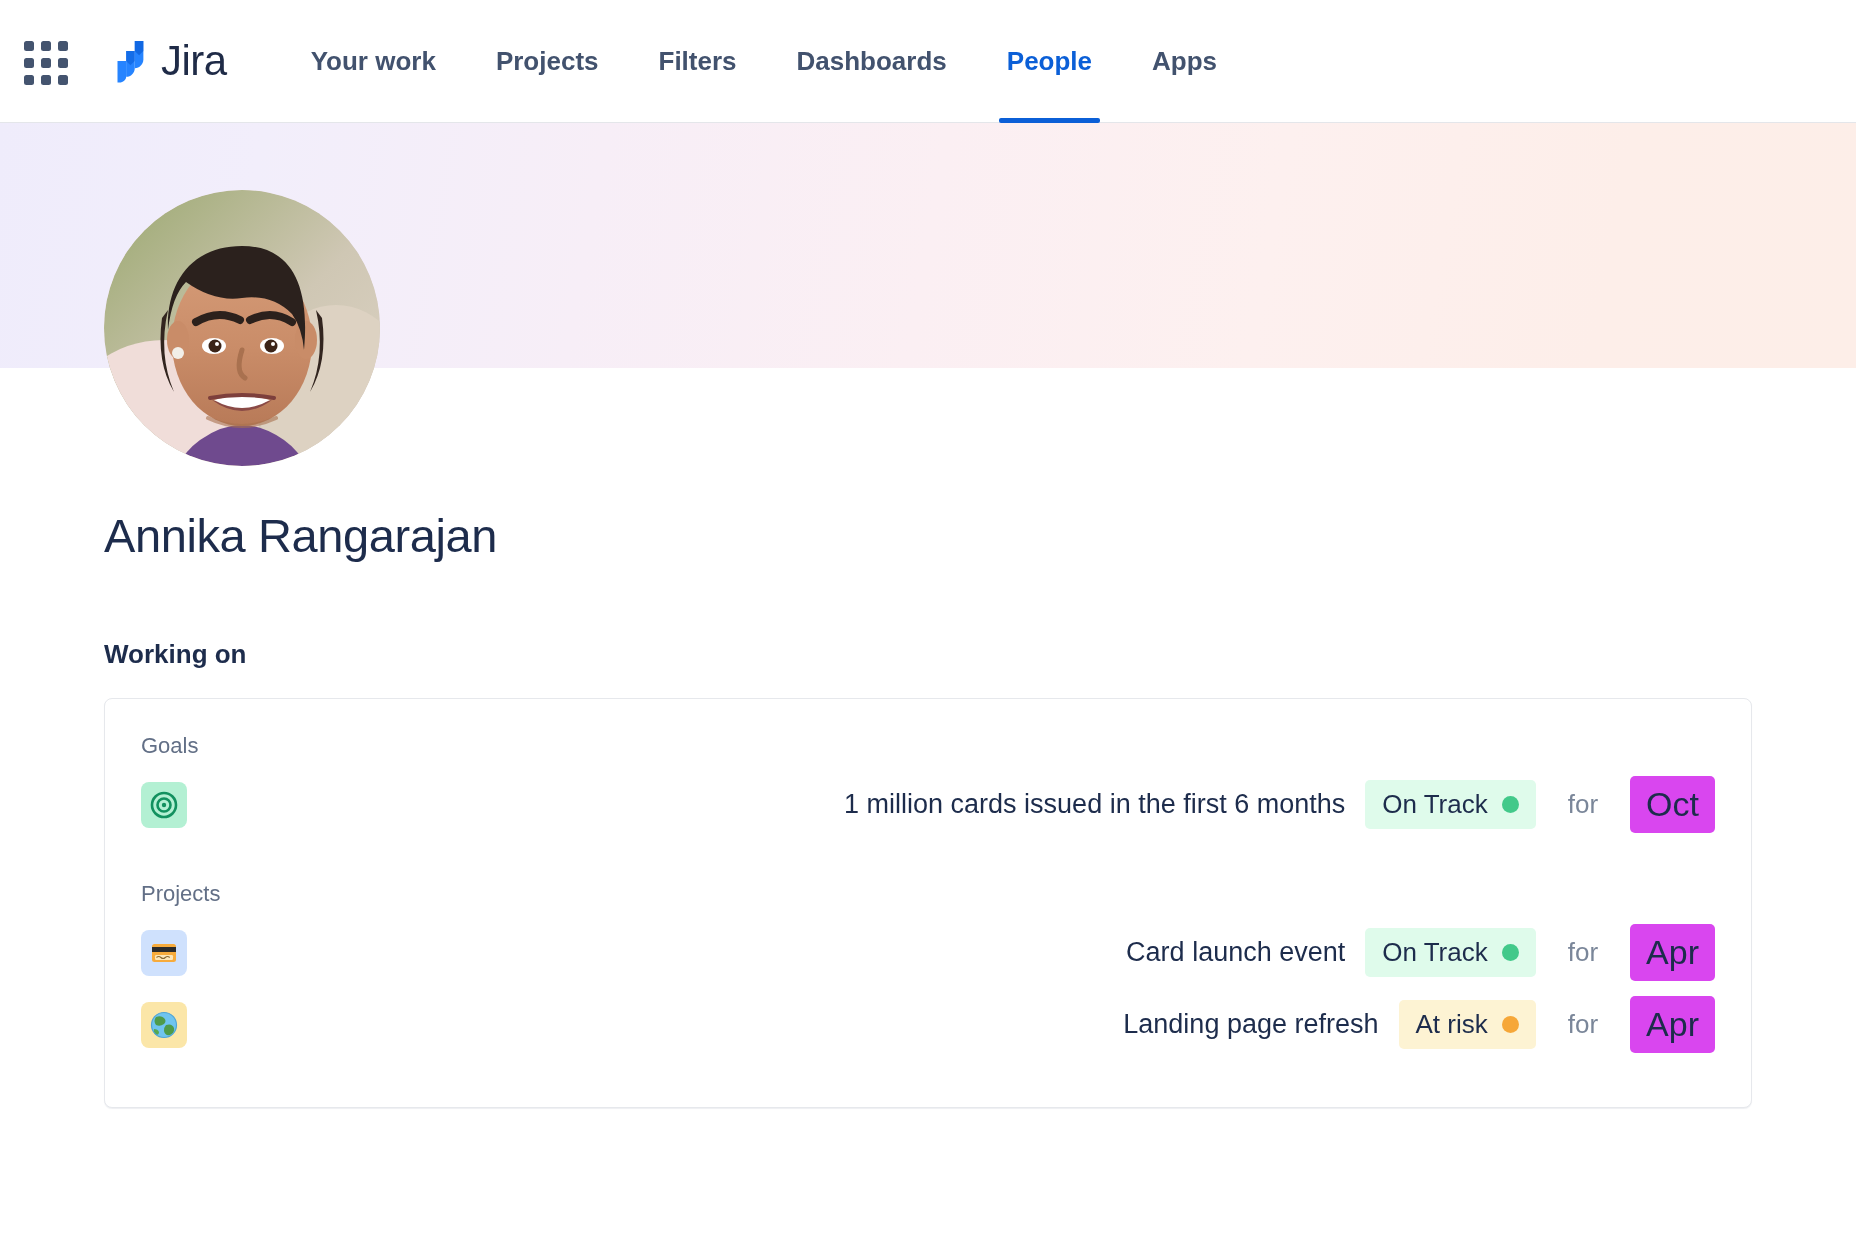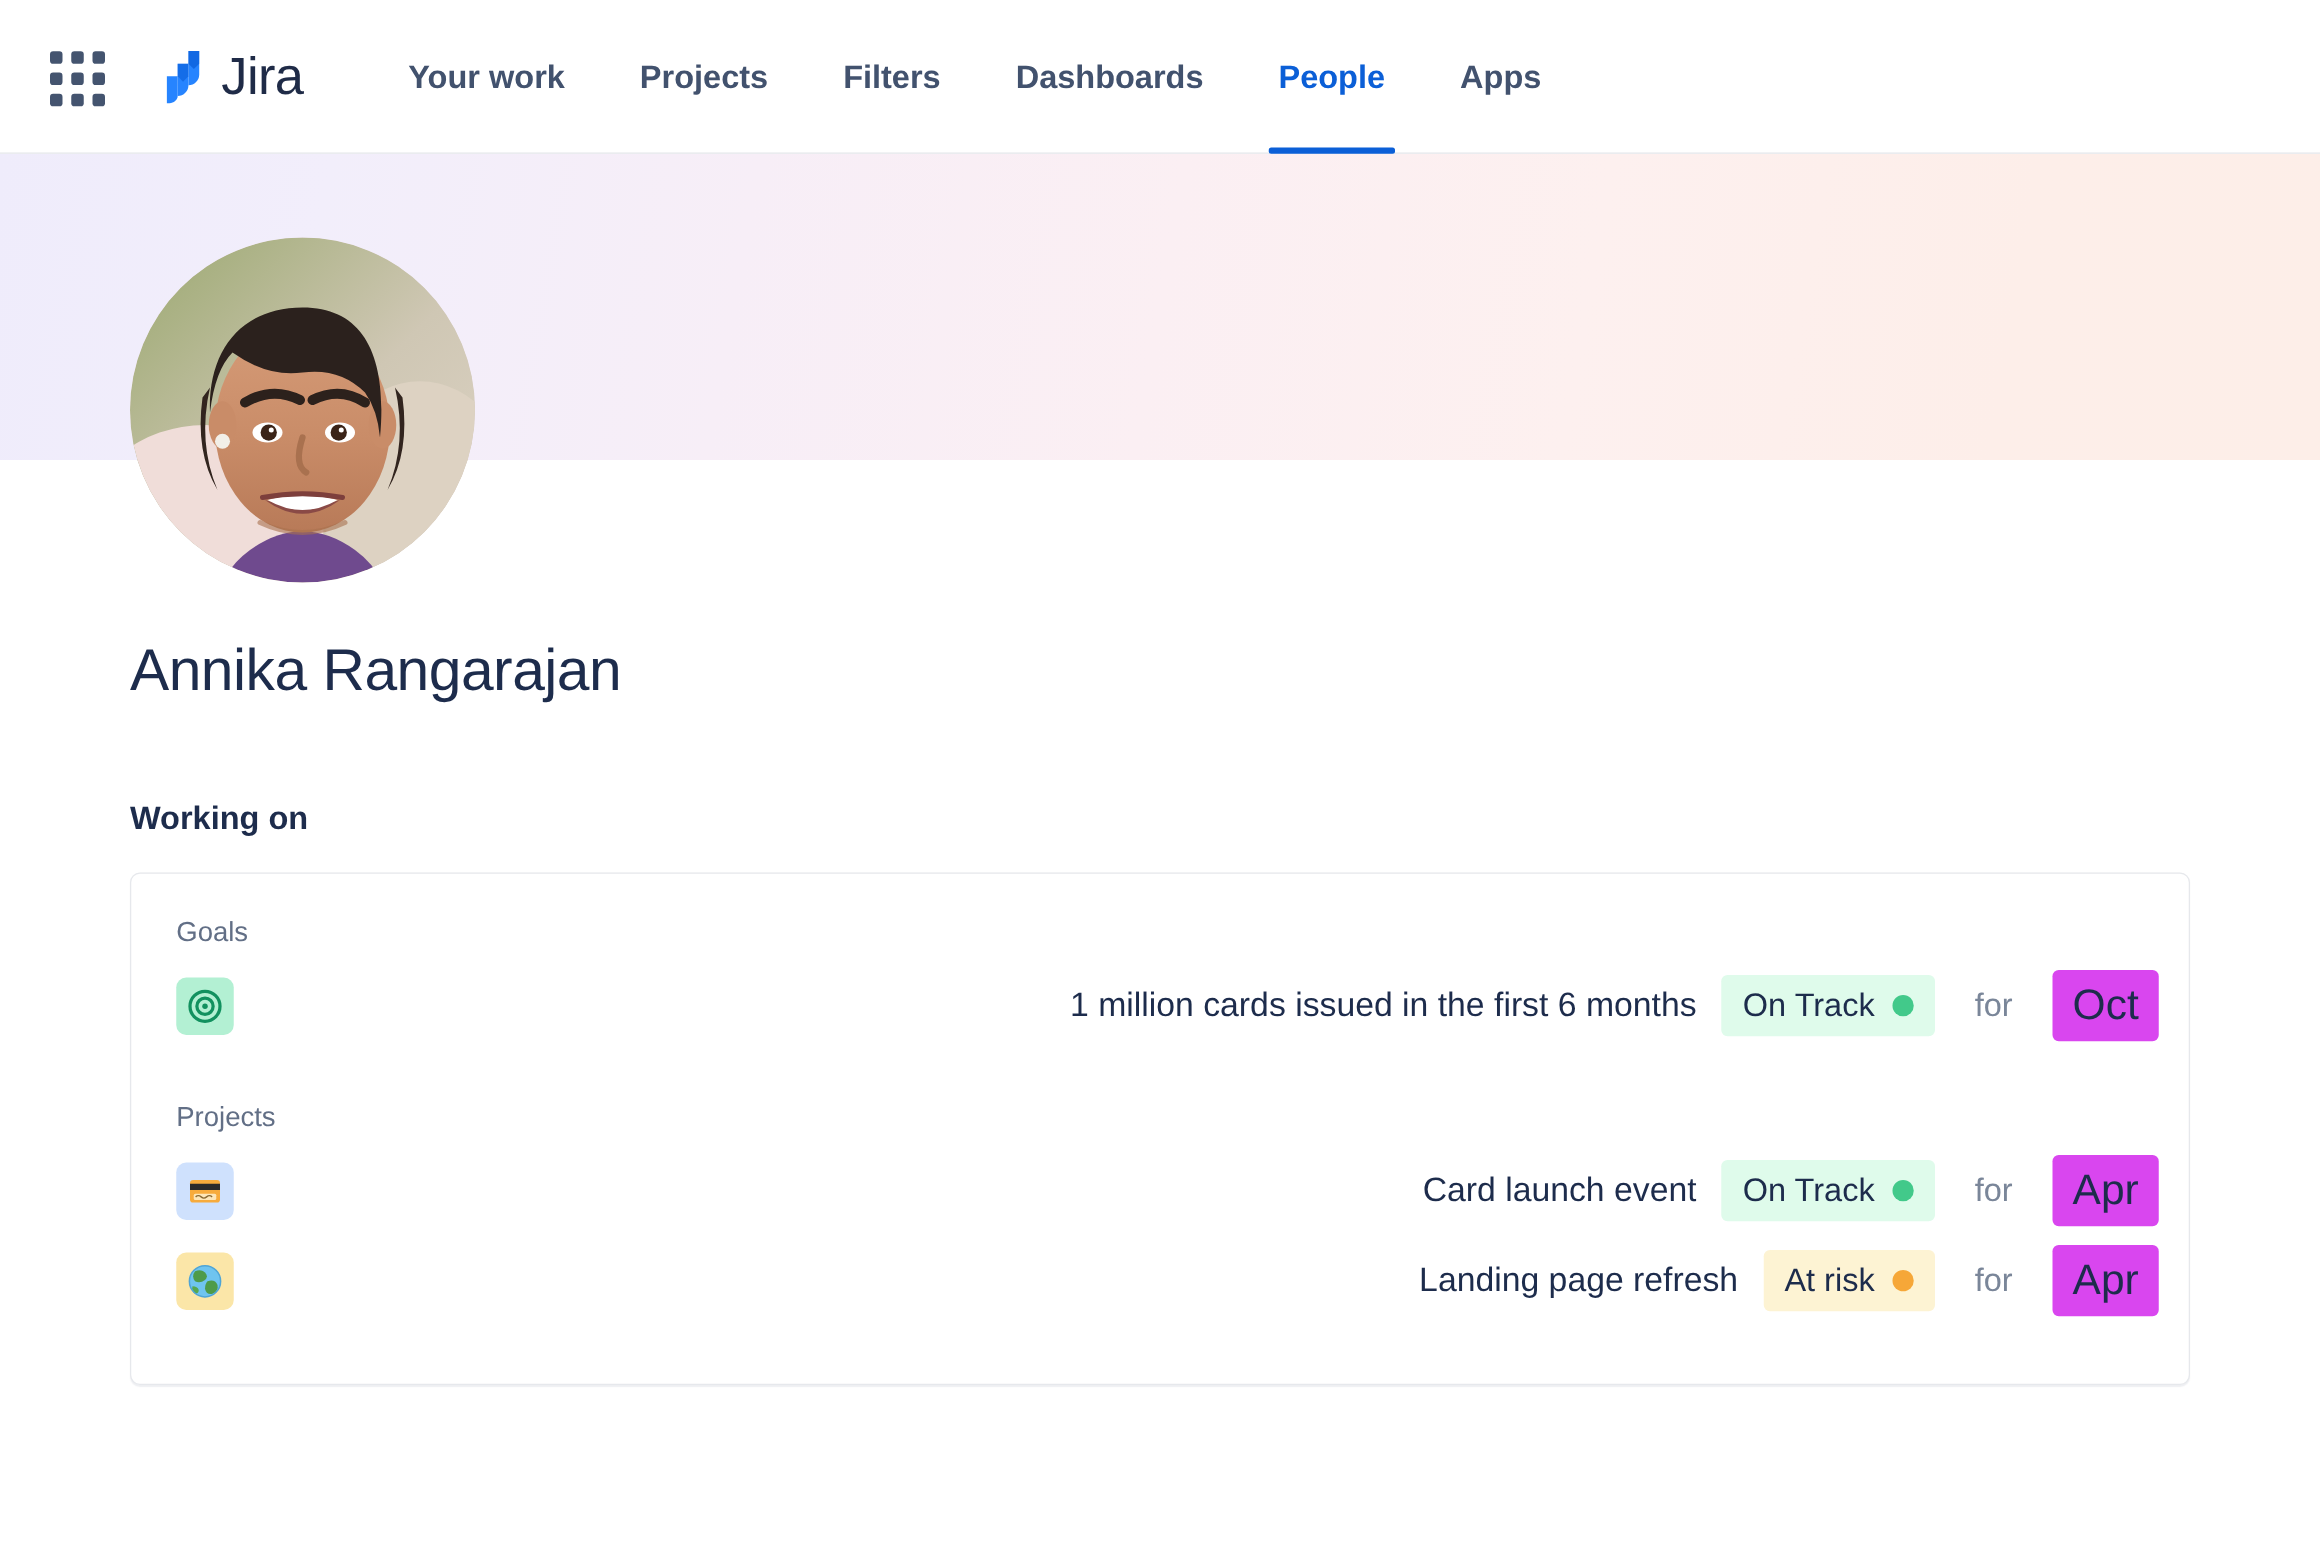--- a/index.html
+++ b/index.html
@@ -22,21 +22,21 @@
     box-sizing: border-box;
   }
 
   
   .topnav {
     position: relative;
     height: 123px;
     background: #ffffff;
     display: flex;
     align-items: center;
-    padding-left: 34px;
+    padding-left: 18px;
     box-sizing: border-box;
     border-bottom: 1px solid #e4e6ea;
   }
 
   .app-switcher {
     width: 52px;
     height: 52px;
     display: grid;
     grid-template-columns: repeat(3, 1fr);
     grid-template-rows: repeat(3, 1fr);
@@ -148,21 +148,21 @@
     color: #1d2c4c;
   }
 
   
   .work-card {
     margin: 28px 104px 16px 104px;
     border: 1px solid #e6e8ec;
     border-radius: 8px;
     background: #ffffff;
     box-shadow: 0 1px 1px rgba(9,30,66,0.07);
-    padding: 34px 24px 46px 36px;
+    padding: 34px 36px 46px 36px;
     box-sizing: border-box;
   }
 
   .group-label {
     font-size: 22px;
     font-weight: 400;
     color: #626f86;
     margin: 0 0 10px 0;
   }
   .group-label.projects { margin-top: 40px; }

